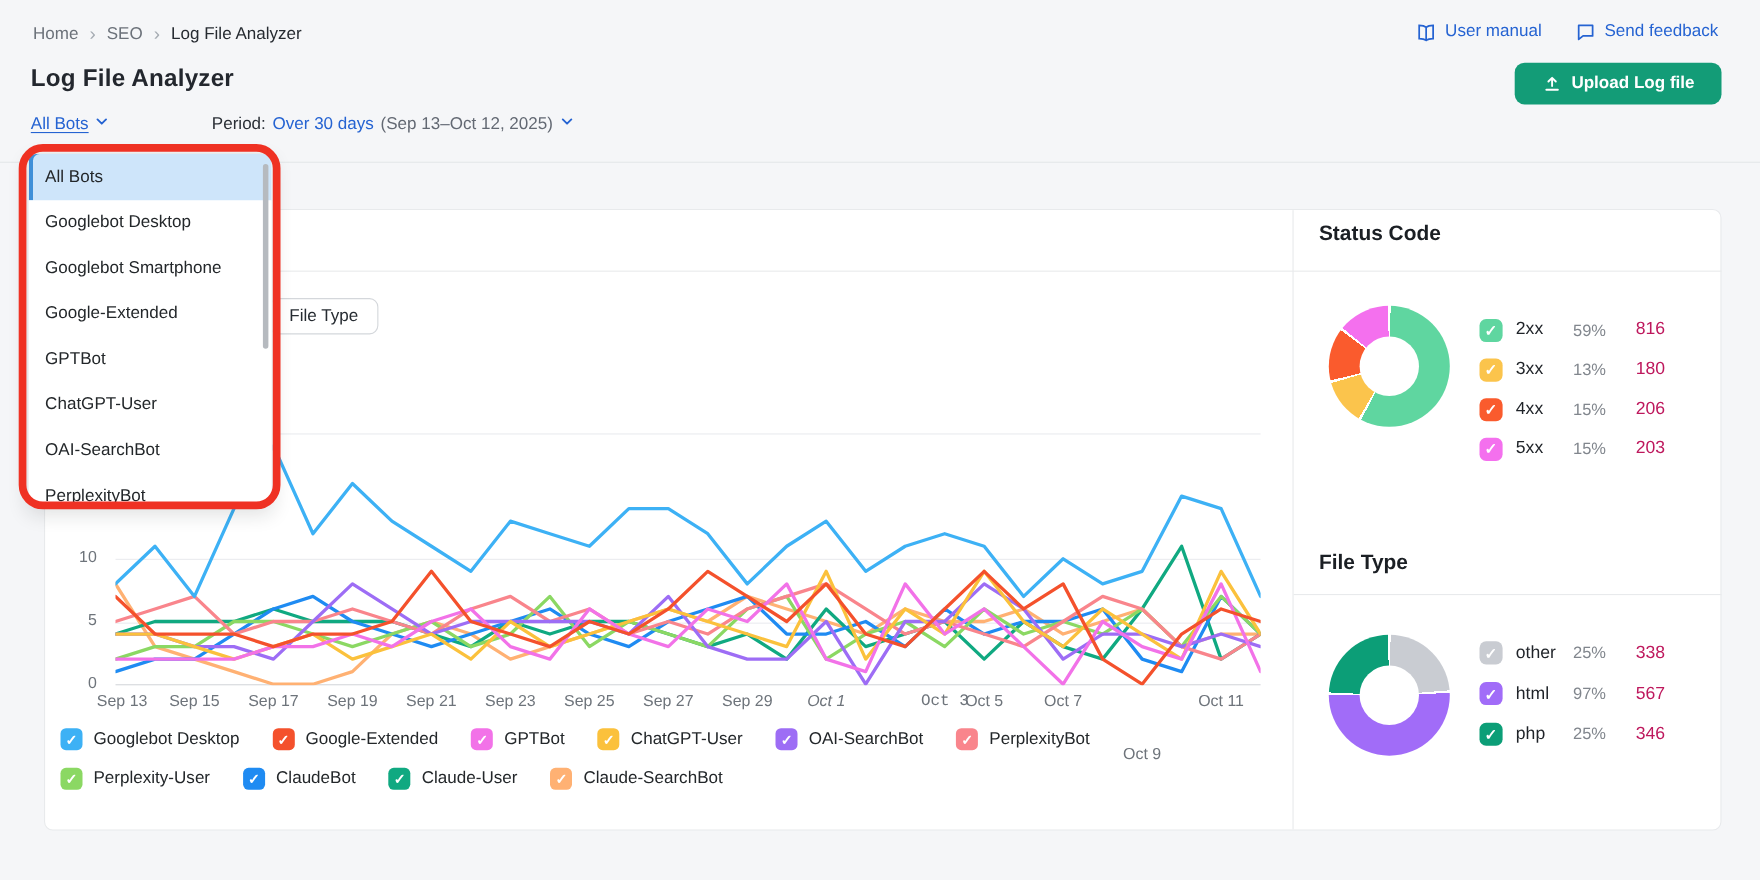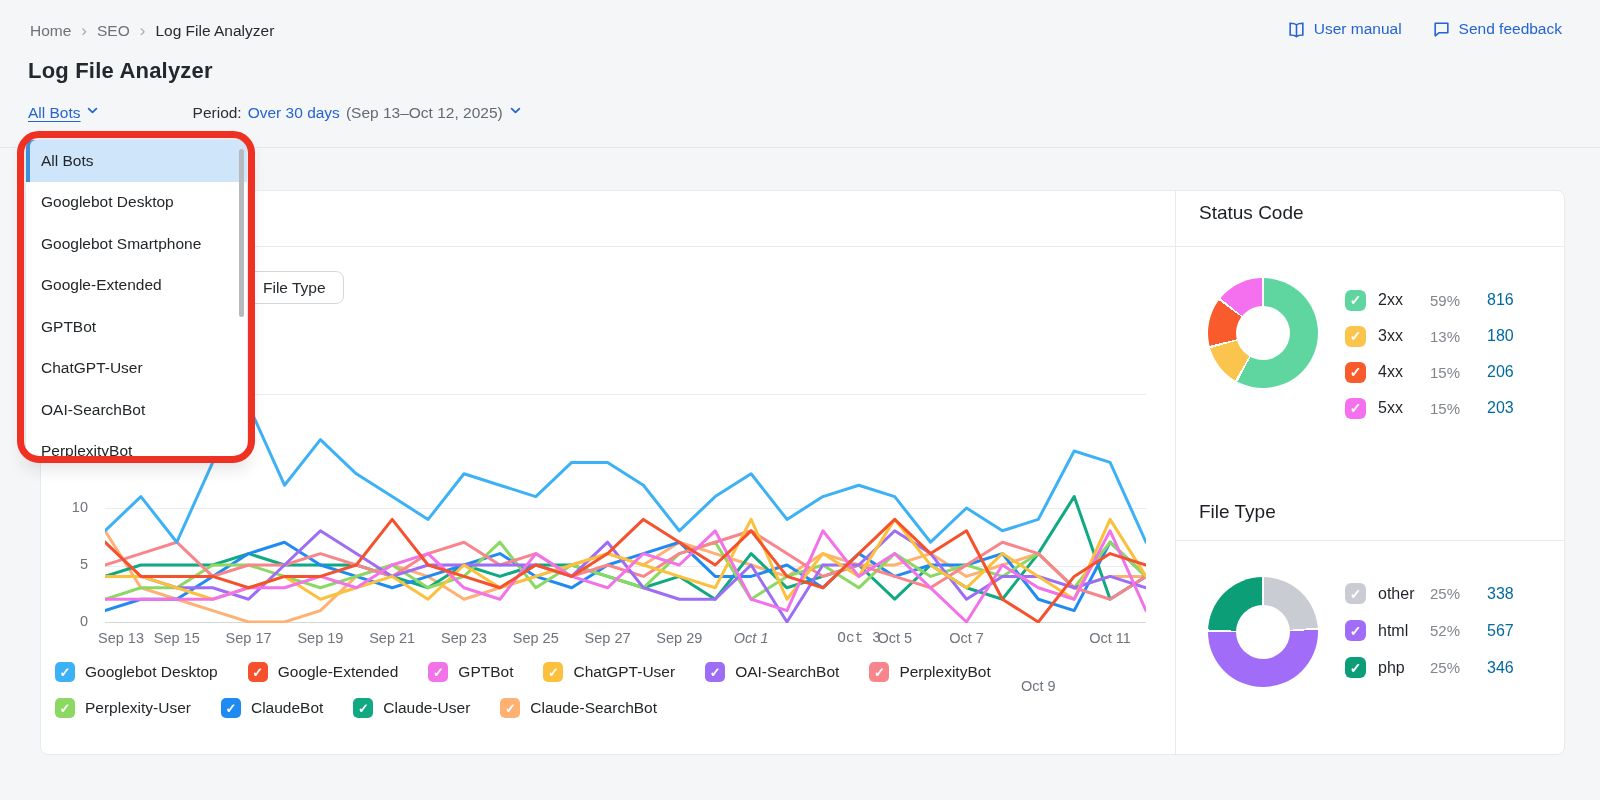--- a/index.html
+++ b/index.html
@@ -63,37 +63,37 @@
   
   .legend-row{left:55px;display:flex;gap:30px;align-items:center;}
   #legend-row-1{top:662px;}
   #legend-row-2{top:698px;}
   .legend-item{display:flex;align-items:center;gap:10px;cursor:pointer;}
   .cb{border-radius:5px;color:#fff;display:flex;align-items:center;justify-content:center;font-weight:700;}
   .legend-item .cb{width:20px;height:20px;font-size:13px;}
   .legend-item .lbl{font-size:15.5px;color:#23272A;}
 
   
-  .panel-title{font-size:19px;font-weight:400;color:#1B1F24;}
+  .panel-title{font-size:19px;font-weight:700;color:#1B1F24;}
   #status-title{left:1199px;top:202px;}
   #file-title{left:1199px;top:501px;}
   #file-divider{left:1176px;top:540px;width:389px;height:1px;background:#E8EAEC;}
   .donut{width:110px;height:110px;border-radius:50%;}
   .donut-hole{position:absolute;left:28px;top:28px;width:54px;height:54px;border-radius:50%;background:#fff;}
   #status-donut{left:1208px;top:278px;}
   #file-donut{left:1208px;top:577px;}
   .donut-legend{left:1345px;display:flex;flex-direction:column;}
   #status-legend{top:282px;}
   #file-legend{top:575px;}
   .dl-row{display:flex;align-items:center;height:36px;}
   #file-legend .dl-row{height:37px;}
   .dl-row .cb{width:21px;height:21px;font-size:14px;border-radius:6px;cursor:pointer;}
   .dl-row .lbl{font-size:16px;color:#1F2328;margin-left:12px;width:52px;}
   .dl-row .pct{font-size:15px;color:#81868D;width:57px;}
-  .dl-row .cnt{font-size:16px;color:#0369a1;}
+  .dl-row .cnt{font-size:16px;color:#be185d;}
 
   
   #bot-dropdown{left:25px;top:139px;width:223px;height:322px;background:#fff;border:1px solid #E6E8EA;
     border-radius:8px;box-shadow:0 6px 18px rgba(20,25,30,.14);overflow:hidden;z-index:5;box-sizing:border-box;}
   .dd-item{height:41.5px;display:flex;align-items:center;padding-left:15px;font-size:15.5px;color:#23272A;cursor:pointer;}
   .dd-item.selected{background:#CEE5FA;box-shadow:inset 4px 0 0 #3E8FD8;border-radius:6px 6px 0 0;}
   #dd-scrollbar{position:absolute;right:3px;top:9px;width:5px;height:168px;background:#B6BABF;border-radius:3px;z-index:6;}
 
   
   #annotation-ring{left:17px;top:131px;width:238px;height:332px;border:7px solid #EF3123;
@@ -125,20 +125,28 @@
     <span>
       <svg class="icon" width="19" height="19" viewBox="0 0 24 24" fill="none" stroke="#2563D2" stroke-width="2" stroke-linejoin="round">
         <path d="M4 4h16v12H9l-5 4z"></path>
       </svg>
     </span>
     <span>Send feedback</span>
   </div>
 </div>
 
 <div class="abs row" id="action-buttons">
+  <div class="btn" id="upload-btn">
+    <span>
+      <svg class="icon" width="18" height="18" viewBox="0 0 24 24" fill="none" stroke="#fff" stroke-width="2.3" stroke-linecap="round" stroke-linejoin="round">
+        <path d="M12 15V5M7.5 9.5 12 5l4.5 4.5M5 19.5h14"></path>
+      </svg>
+    </span>
+    <span>Upload Log file</span>
+  </div>
 </div>
 
 <div class="abs" id="page-title">Log File Analyzer</div>
 
 <div class="abs row" id="filter-row">
   <div class="row blue" id="bot-selector">
     <span class="lbl">All Bots</span>
     <span class="chev">
       <svg class="icon" width="13" height="13" viewBox="0 0 20 20" fill="none" stroke="#2563D2" stroke-width="2.6" stroke-linecap="round" stroke-linejoin="round">
           <path d="M4 7l6 6 6-6"></path>
@@ -168,21 +176,21 @@
 <div class="abs gridline" style="top:394px"></div>
 <div class="abs gridline" style="top:508px"></div>
 <div class="abs gridline" style="top:566px"></div>
 <div class="abs" id="x-axis-line"></div>
 <div class="abs" id="ytick-container">
     <div class="abs ytick" style="top: 613px;">0</div>
     <div class="abs ytick" style="top: 556px;">5</div>
     <div class="abs ytick" style="top: 499px;">10</div>
   </div>
 <div class="abs" id="xtick-container">
-    <div class="abs xtick" style="left: 81px;">Sep 13</div>
+    <div class="abs xtick" style="left: 71px;">Sep 13</div>
     <div class="abs xtick" style="left: 136.793px;">Sep 15</div>
     <div class="abs xtick" style="left: 208.586px;">Sep 17</div>
     <div class="abs xtick" style="left: 280.379px;">Sep 19</div>
     <div class="abs xtick" style="left: 352.172px;">Sep 21</div>
     <div class="abs xtick" style="left: 423.966px;">Sep 23</div>
     <div class="abs xtick" style="left: 495.759px;">Sep 25</div>
     <div class="abs xtick" style="left: 567.552px;">Sep 27</div>
     <div class="abs xtick" style="left: 639.345px;">Sep 29</div>
     <div class="abs xtick" style="left: 711.138px; font-style: italic;">Oct 1</div>
     <div class="abs xtick" style="left: 819px; font-family: Liberation Mono, monospace;">Oct 3</div>
@@ -289,21 +297,21 @@
 <div class="abs donut-legend" id="file-legend">
     <div class="dl-row">
       <div class="cb" style="background: rgb(201, 204, 210);">✓</div>
       <div class="lbl">other</div>
       <div class="pct">25%</div>
       <div class="cnt">338</div>
     </div>
     <div class="dl-row">
       <div class="cb" style="background: rgb(161, 108, 248);">✓</div>
       <div class="lbl">html</div>
-      <div class="pct">52%</div>
+      <div class="pct">97%</div>
       <div class="cnt">567</div>
     </div>
     <div class="dl-row">
       <div class="cb" style="background: rgb(12, 158, 119);">✓</div>
       <div class="lbl">php</div>
       <div class="pct">25%</div>
       <div class="cnt">346</div>
     </div>
   </div>
 

